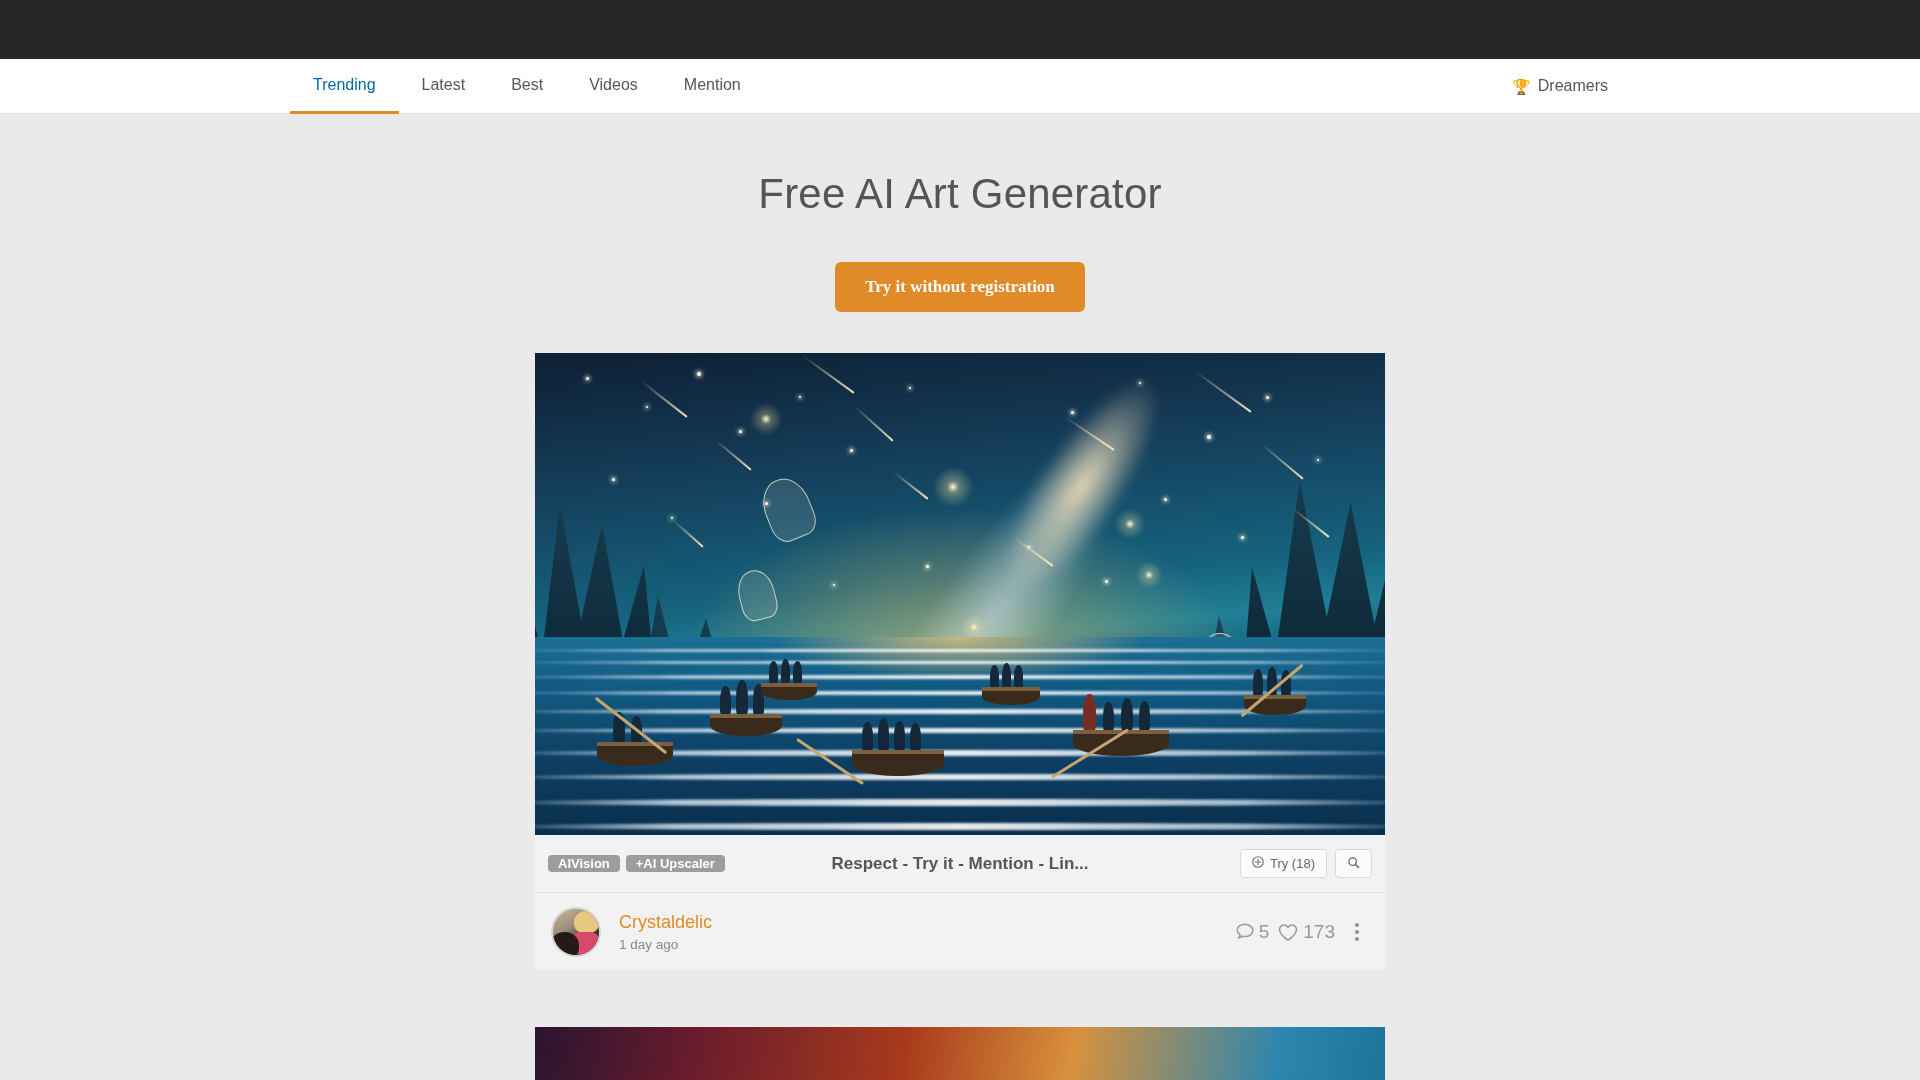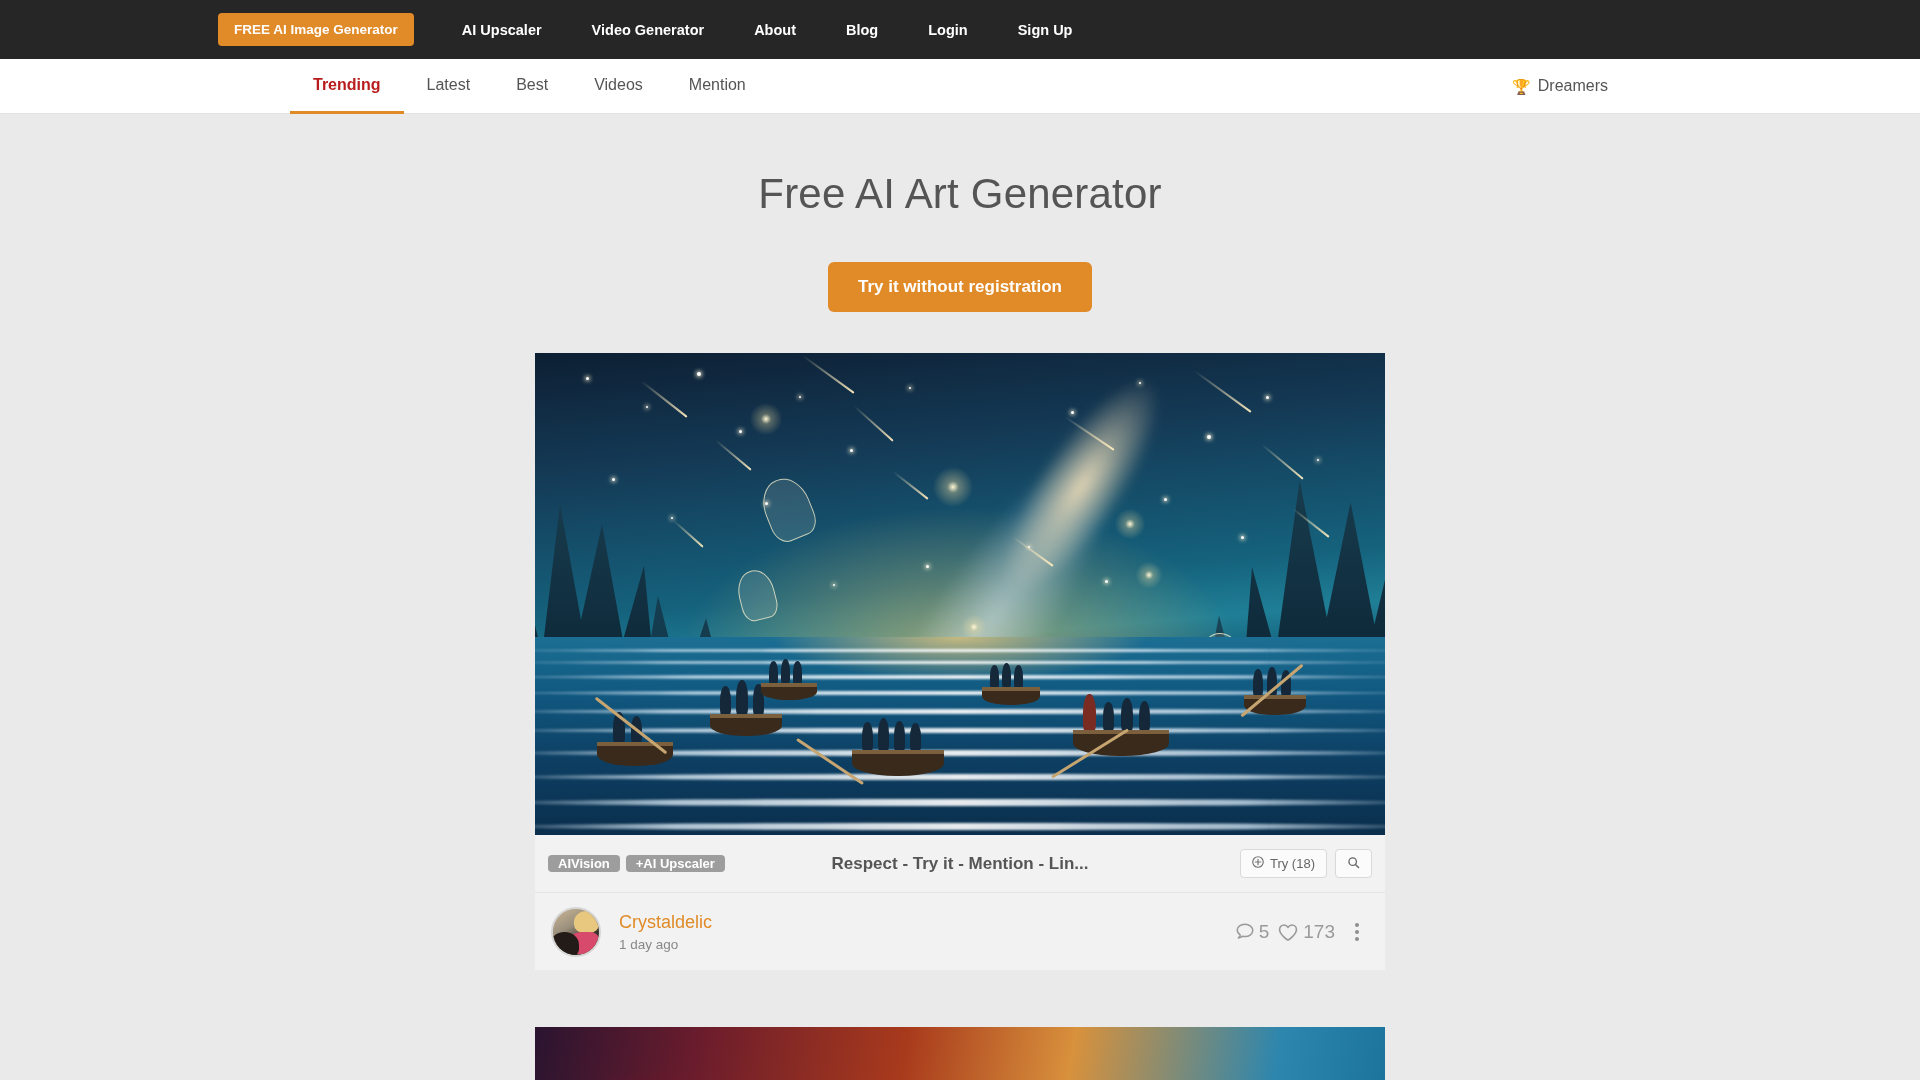--- a/index.html
+++ b/index.html
@@ -88,23 +88,22 @@
     display: flex;
     align-items: center;
     color: #555;
     font-size: 16px;
     text-decoration: none;
     padding: 0 23px;
     border-bottom: 3px solid transparent;
     margin-bottom: -1px;
   }
   .subnav a.active {
-    color: #b91c1c;
+    color: #0369a1;
     border-bottom-color: #e08b28;
-    font-weight: bold;
   }
   .dreamers {
     display: flex;
     align-items: center;
     gap: 7px;
     color: #555;
     font-size: 16px;
     text-decoration: none;
   }
   .trophy { font-size: 15px; line-height: 1; }
@@ -116,20 +115,21 @@
     font-weight: normal;
     color: #555;
     letter-spacing: 0.2px;
   }
   .hero-actions {
     margin-top: 44px;
     display: flex;
     justify-content: center;
     align-items: flex-start;
     gap: 28px;
+    font-family: Liberation Serif, serif;
   }
   .btn-try {
     background: #e08b28;
     color: #fff;
     border: none;
     border-radius: 6px;
     font-size: 17px;
     font-weight: bold;
     font-family: inherit;
     padding: 15px 30px;
@@ -334,29 +334,20 @@
       radial-gradient(ellipse 210px 200px at 52% 48%, #d4721e 0%, rgba(212,114,30,0) 62%),
       radial-gradient(ellipse 200px 210px at 66% 42%, #f0c27a 0%, rgba(240,194,122,0) 62%),
       radial-gradient(ellipse 230px 240px at 86% 50%, #1b7fa8 0%, rgba(27,127,168,0) 66%),
       linear-gradient(100deg, #2a1430 0%, #6b1c2c 18%, #a83a1c 40%, #d8913c 58%, #2d86ae 80%, #10688f 100%);
   }
 </style>
 </head>
 <body>
 
 <div class="topbar">
-  <nav class="topnav">
-    <a class="cta" href="#">FREE AI Image Generator</a>
-    <a href="#">AI Upscaler</a>
-    <a href="#">Video Generator</a>
-    <a href="#">About</a>
-    <a href="#">Blog</a>
-    <a href="#">Login</a>
-    <a href="#">Sign Up</a>
-  </nav>
 </div>
 
 <div class="subbar">
   <nav class="subnav">
     <a class="active" href="#">Trending</a>
     <a href="#">Latest</a>
     <a href="#">Best</a>
     <a href="#">Videos</a>
     <a href="#">Mention</a>
   </nav>

